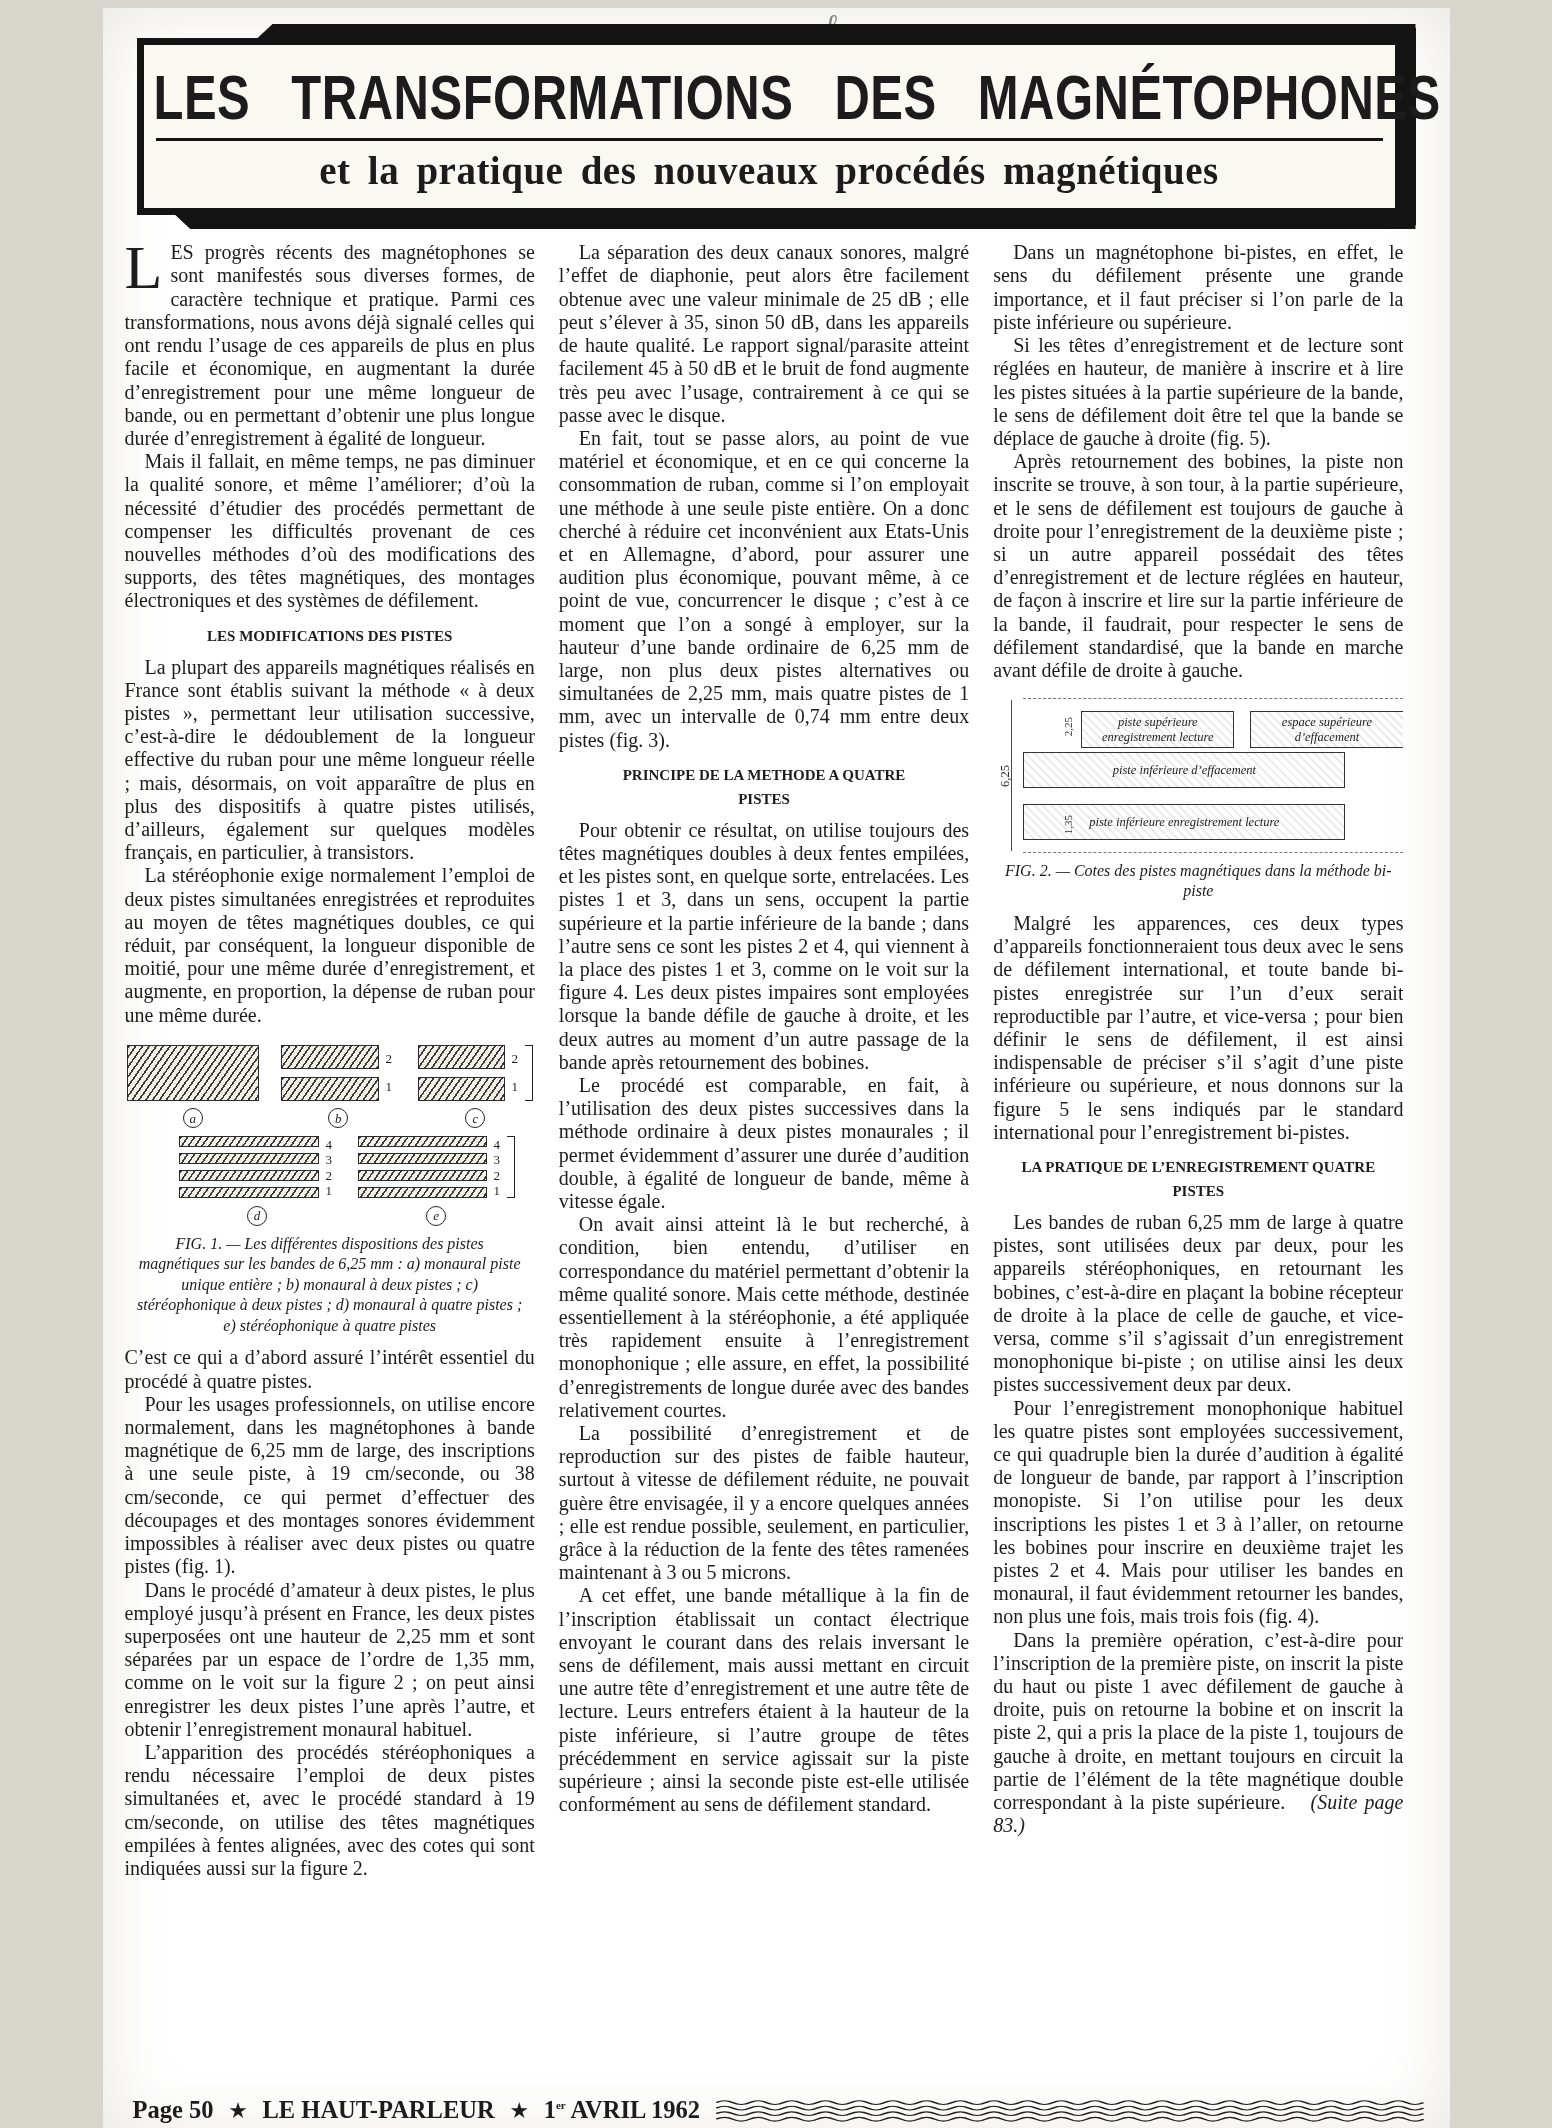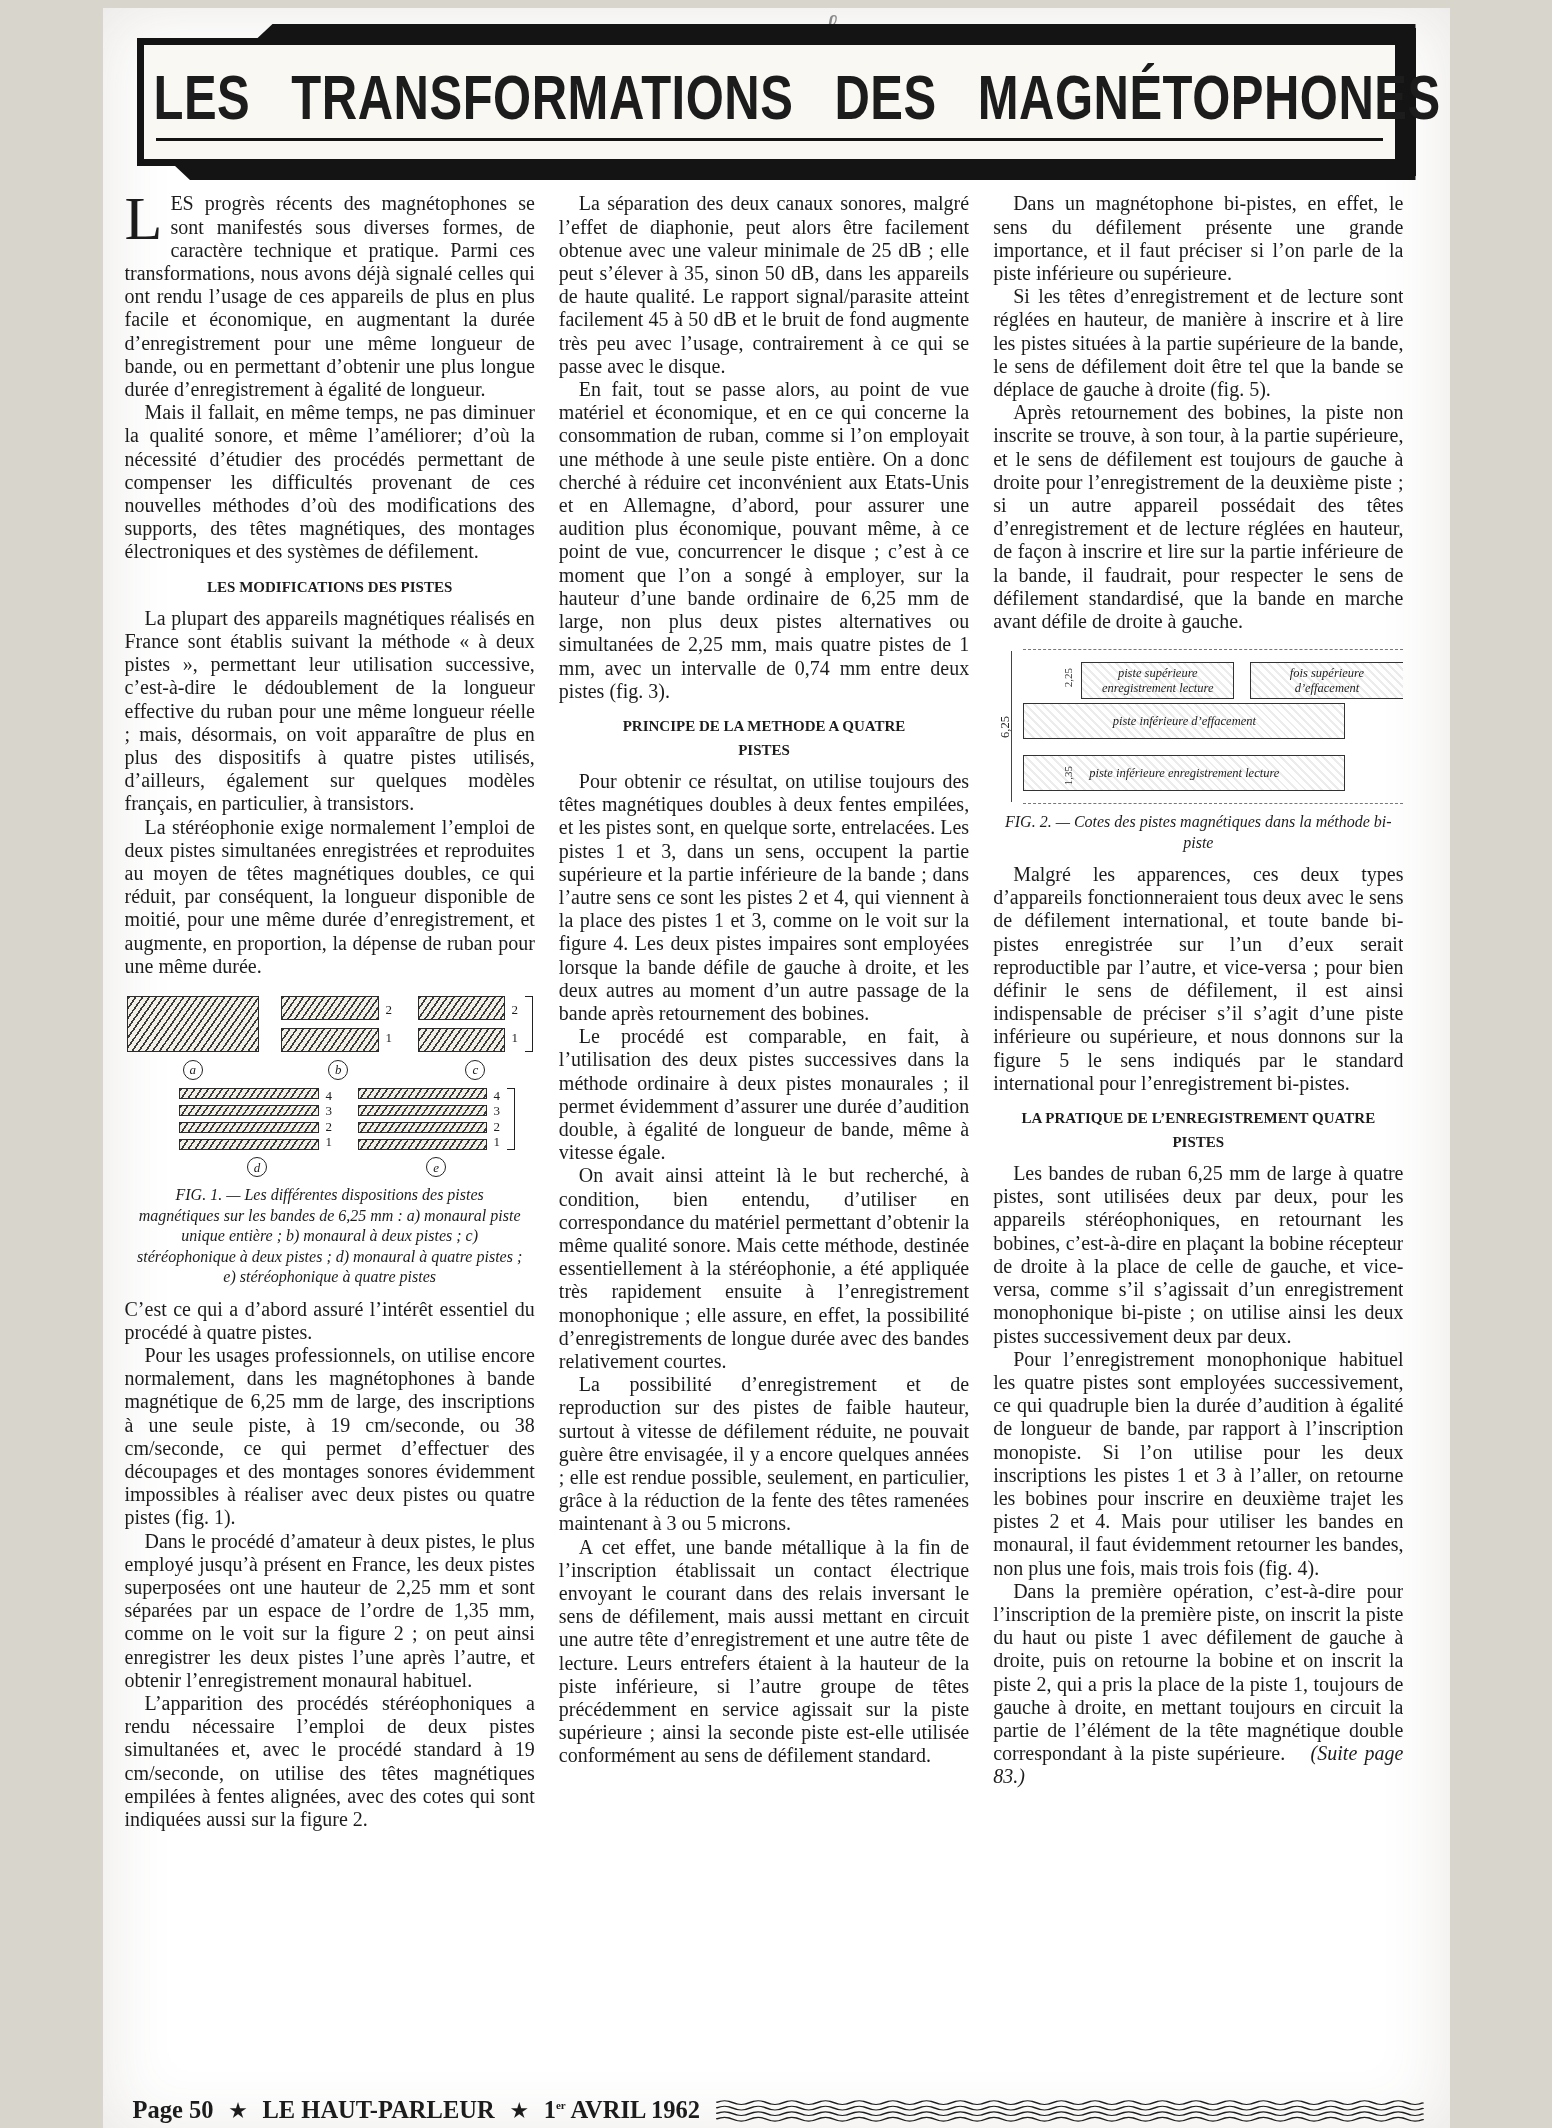--- a/index.html
+++ b/index.html
@@ -84,20 +84,21 @@
 
   <div class="penmark">ℓ</div>
 
   <header class="mast-wrap">
     <div class="slab slab-top"></div>
     <div class="slab slab-bottom"></div>
     <div class="slab slab-right"></div>
     <div class="mast">
       <h1 class="title">LES TRANSFORMATIONS DES MAGNÉTOPHONES</h1>
       <div class="mast-rule"></div>
+      <h2 class="subtitle">et la pratique des nouveaux procédés magnétiques</h2>
     </div>
   </header>
 
   <main class="columns">
 
     <section class="col">
       <p class="para no-indent">
         <span class="dropcap">L</span><span>ES progrès récents des magnétophones se sont manifestés sous diverses formes, de caractère technique et pratique. Parmi ces transformations, nous avons déjà signalé celles qui ont rendu l’usage de ces appareils de plus en plus facile et économique, en augmentant la durée d’enregistrement pour une même longueur de bande, ou en permettant d’obtenir une plus longue durée d’enregistrement à égalité de longueur.</span>
       </p>
       <p class="para">Mais il fallait, en même temps, ne pas diminuer la qualité sonore, et même l’améliorer; d’où la nécessité d’étudier des procédés permettant de compenser les difficultés provenant de ces nouvelles méthodes d’où des modifications des supports, des têtes magnétiques, des montages électroniques et des systèmes de défilement.</p>
@@ -209,21 +210,21 @@
         <div class="fig2">
           <div class="f2dim">
             <div class="dimline"></div>
             <span class="dimtext">6,25</span>
           </div>
           <div class="f2body">
             <span class="f2d f2d1">2,25</span>
             <span class="f2d f2d2">1,35</span>
             <div class="f2row top">
               <div class="f2cell">piste supérieure enregistrement lecture</div>
-              <div class="f2cell">fois supérieure d’effacement</div>
+              <div class="f2cell">espace supérieure d’effacement</div>
             </div>
             <div class="f2row bot">
               <div class="f2cell">piste inférieure d’effacement</div>
               <div class="f2cell">piste inférieure enregistrement lecture</div>
             </div>
           </div>
         </div>
         <figcaption class="figcap" style="max-width:420px;margin-left:auto;margin-right:auto;">FIG. 2. — Cotes des pistes magnétiques dans la méthode bi-piste</figcaption>
       </figure>
 

